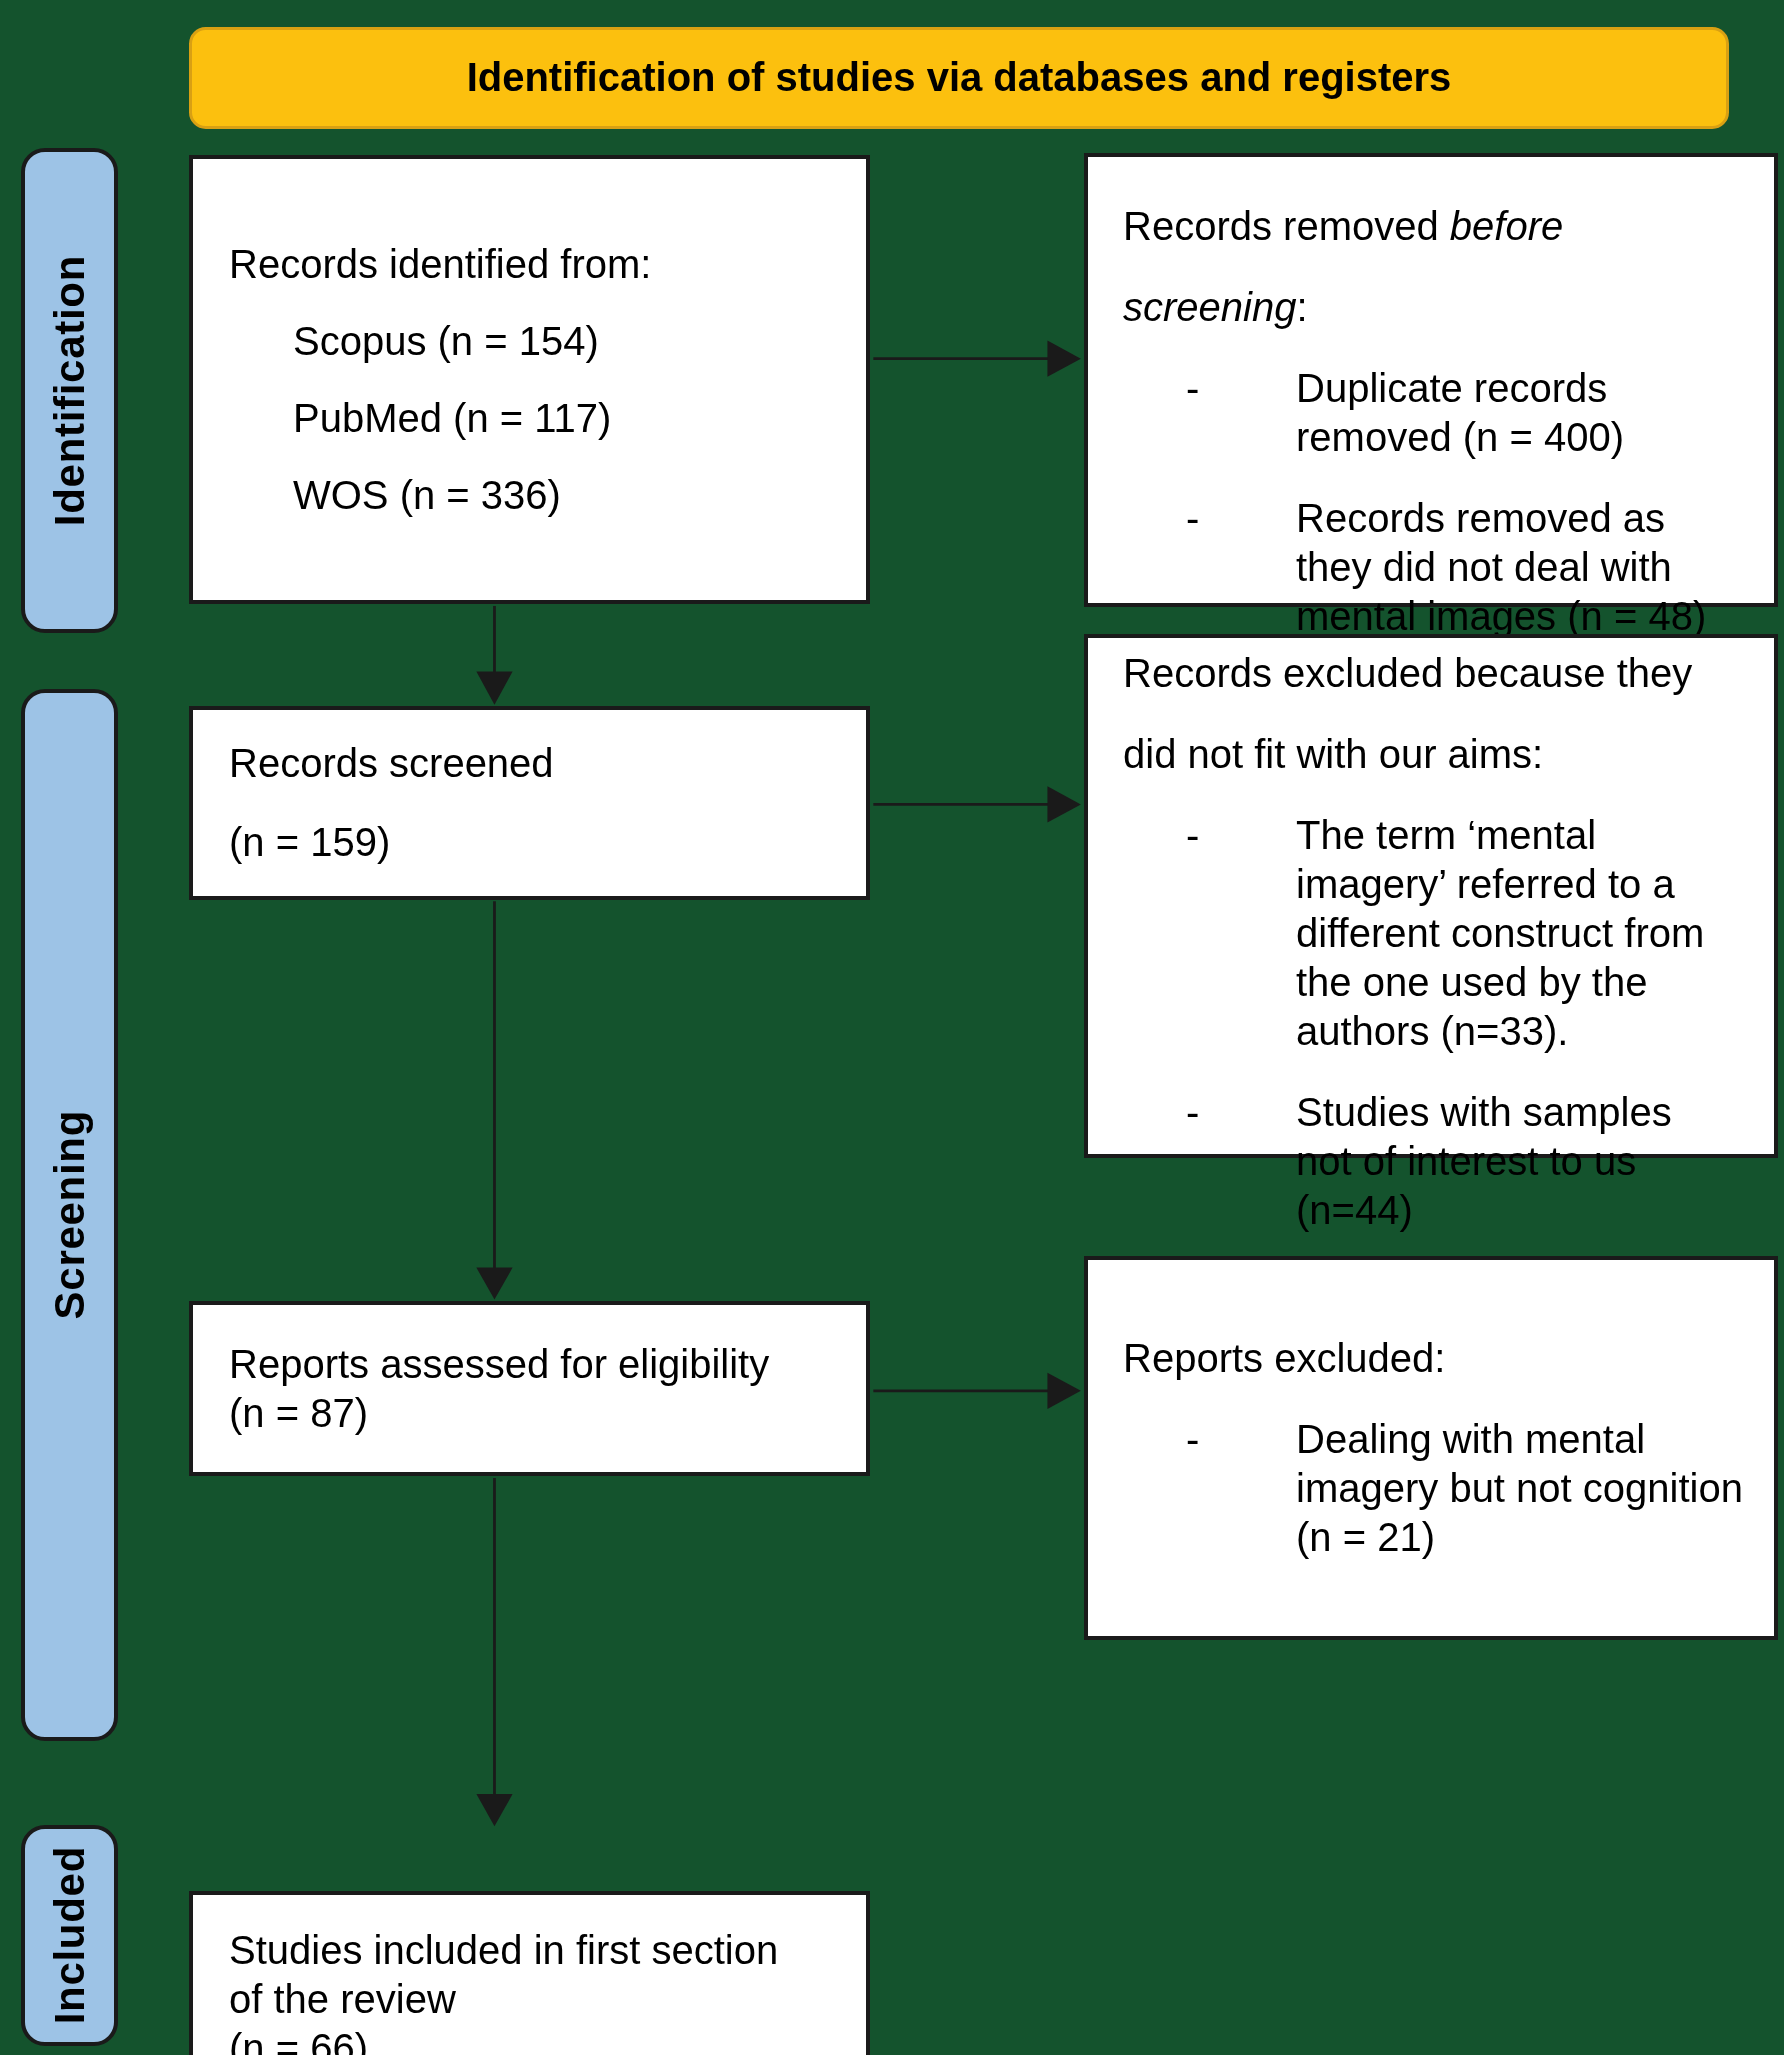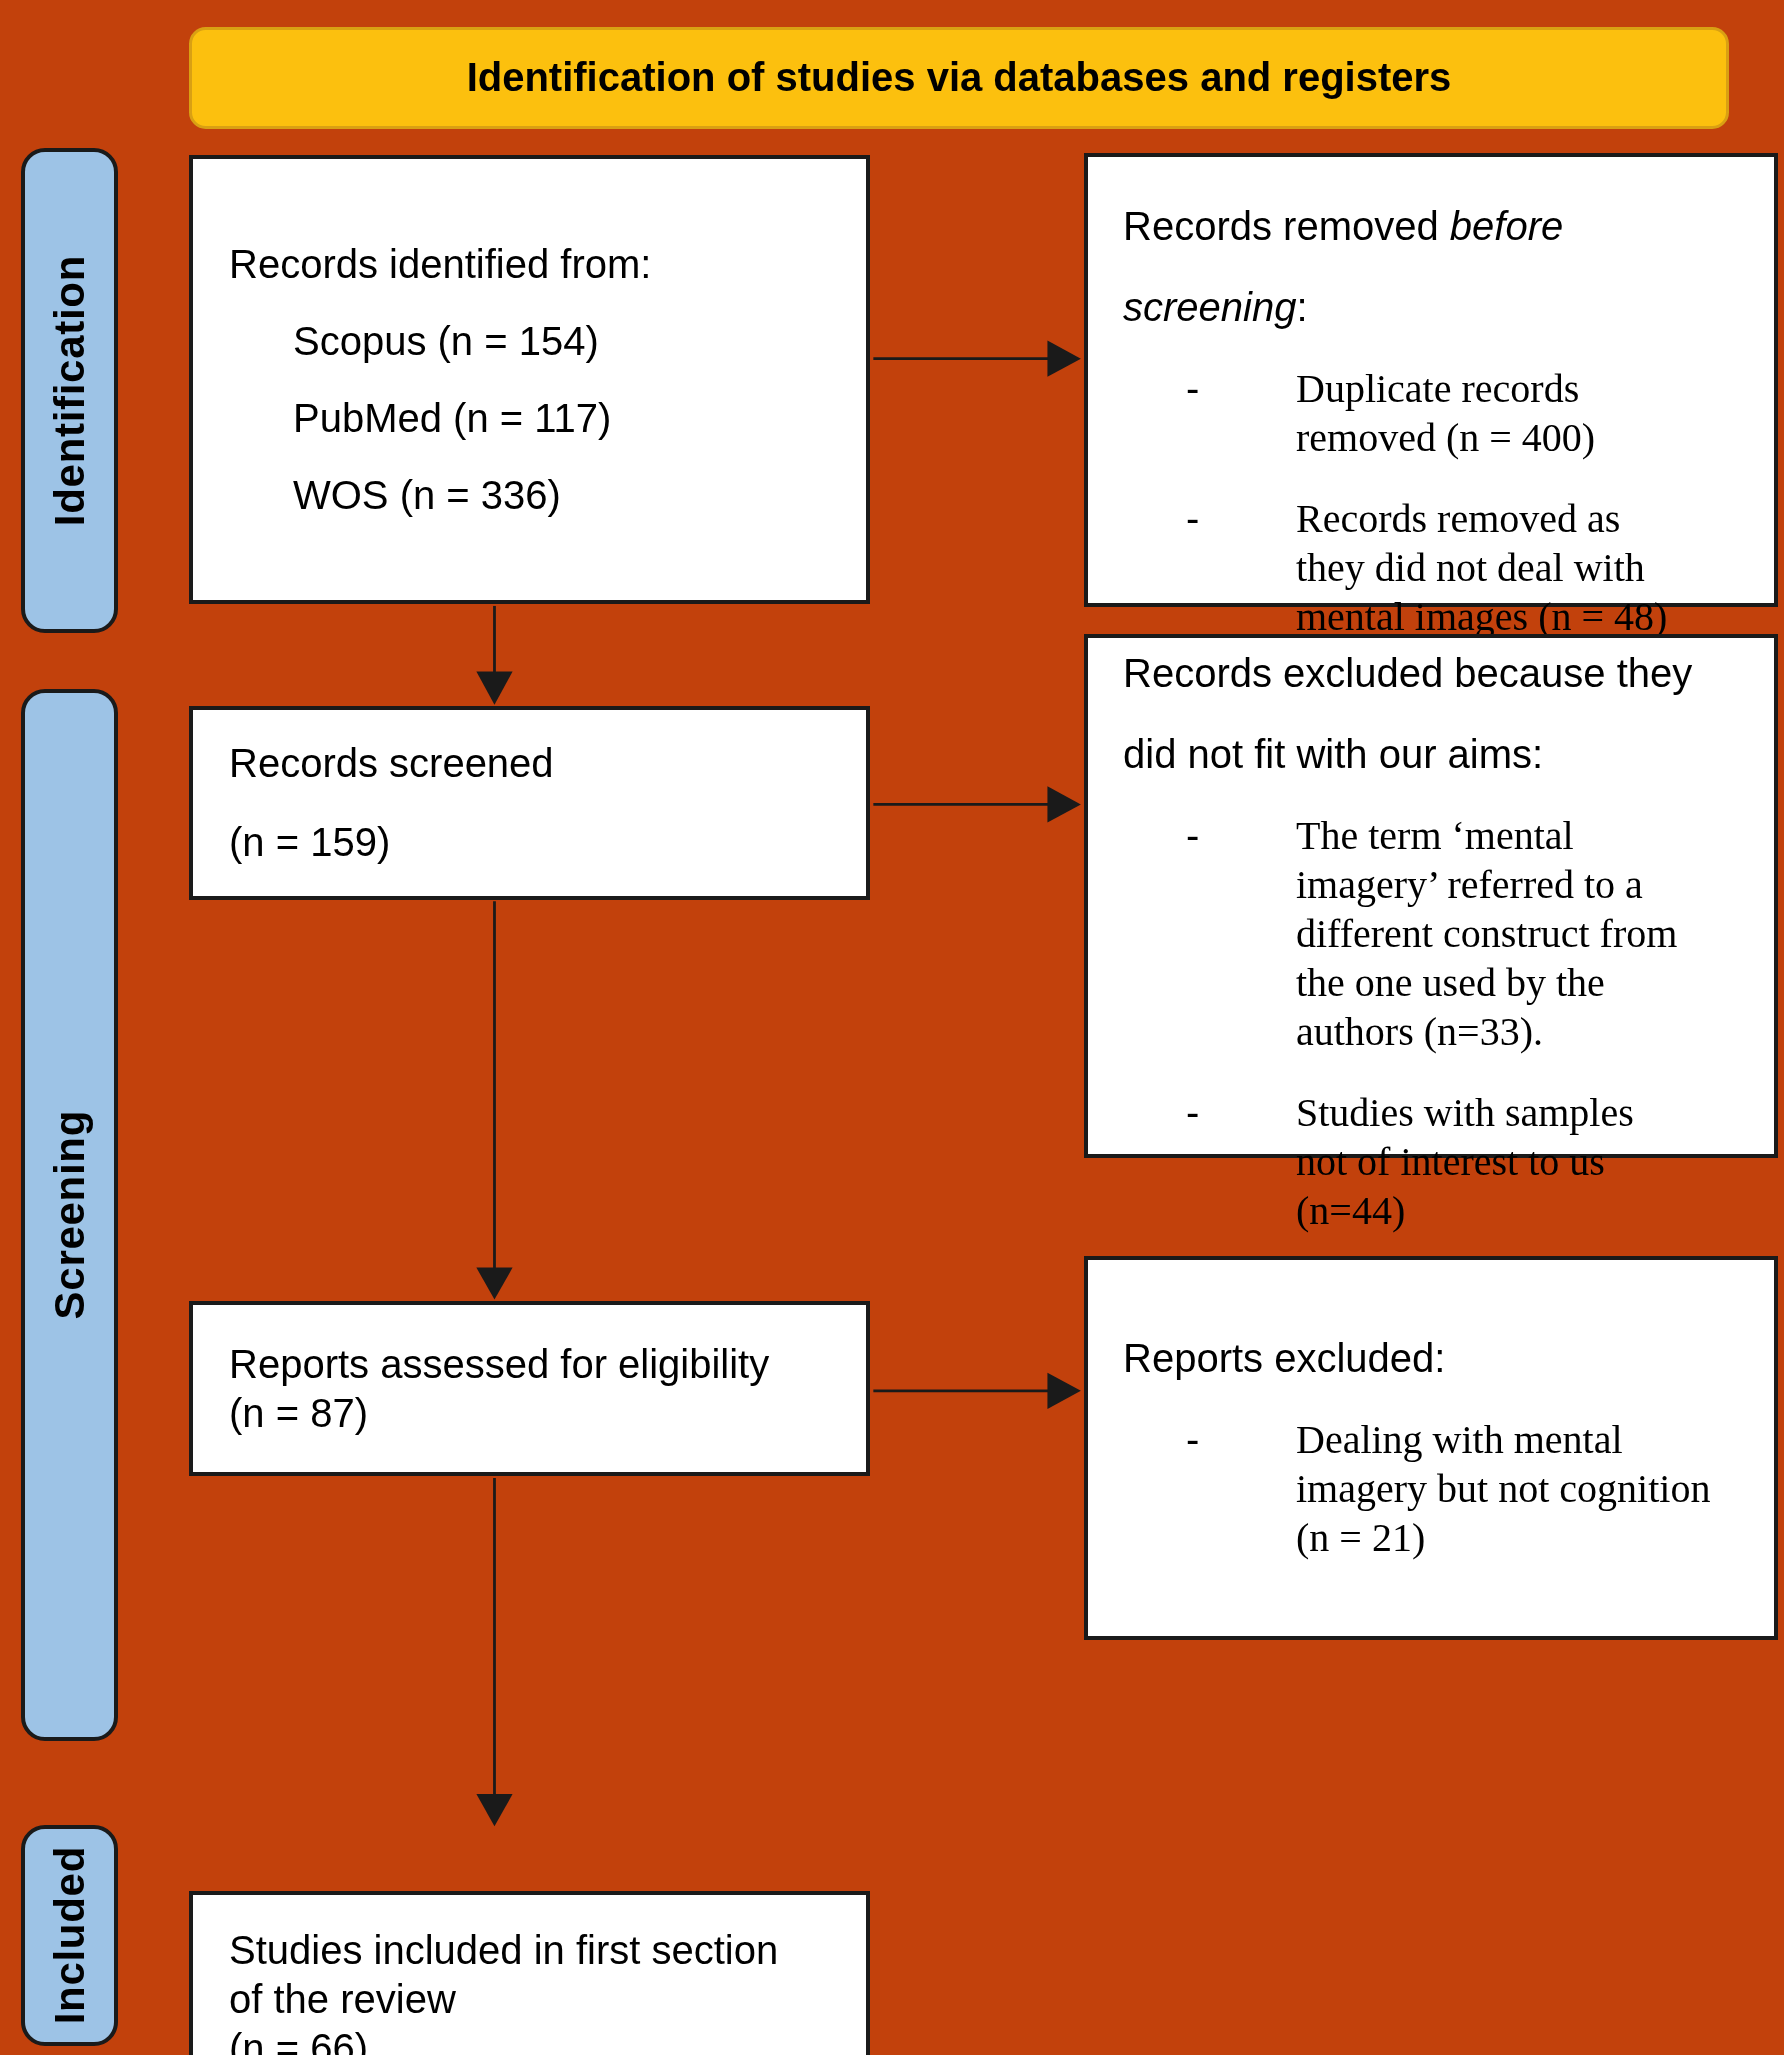--- a/index.html
+++ b/index.html
@@ -2,21 +2,21 @@
 <html style="--banner-fill: #FCC00E; --banner-border: #D9A013; --label-fill: #9DC3E6; --label-border: #1A1A1A; --box-border: #1A1A1A; --arrow: #1A1A1A; --text: #000000;font-size:11px"><head>
 <meta charset="utf-8">
 <style>
   :root{
     --banner-fill:#FCC00E; --banner-border:#D9A013;
     --label-fill:#9DC3E6; --label-border:#1A1A1A;
     --box-border:#1A1A1A; --arrow:#1A1A1A; --text:#000000;
   }
   html,body{margin:0;padding:0;background:#ffffff;}
   .stage{
-    position:relative; width:1785px; height:2056px; background:#c2410c;
+    position:relative; width:1785px; height:2056px; background:#14532d;
     font-family:"Liberation Sans","DejaVu Sans",sans-serif;
     color:var(--text); font-size:40px; line-height:49px;
   }
   .banner{
     position:absolute; left:189px; top:26.5px; width:1540px; height:102px;
     background:var(--banner-fill); border:3.5px solid var(--banner-border);
     border-radius:16.7px; box-sizing:border-box;
     display:flex; align-items:center; justify-content:center;
     font-weight:bold; font-size:40px;
   }
@@ -34,21 +34,21 @@
     position:absolute; background:#ffffff; border:4.2px solid var(--box-border);
     box-sizing:border-box; display:flex; flex-direction:column;
   }
   .vcenter{justify-content:center;}
   .lbox{left:189px; width:681px; padding-left:36px; padding-right:7px;}
   .rbox{left:1084px; width:694px; padding-left:35px; padding-right:9.7px;gap:32px;}
   .line{white-space:nowrap;}
   .indent{padding-left:64px;}
   .bullet{display:flex; padding-left:63px;}
   .dash{flex:none; width:110px; white-space:nowrap;}
-  .btext{flex:1;font-family:Liberation Serif, serif;}
+  .btext{flex:1;}
   em{font-style:italic;}
   #box-identified{top:155px; height:449px;gap:28px;}
   #box-screened{top:706px; height:194px;gap:30px;}
   #box-assessed{top:1301px; height:175px;}
   #box-included{top:1891px; height:217px;}
   #rbox-removed{top:153px; height:454px; padding-top:45px;}
   #rbox-aims{top:634px; height:524px; padding-top:11px;}
   #rbox-reports{top:1212px; height:384px;margin-top:44px;}
   #lbl-identification{top:148px; height:485px;}
   #lbl-screening{top:689px; height:1052px;}

